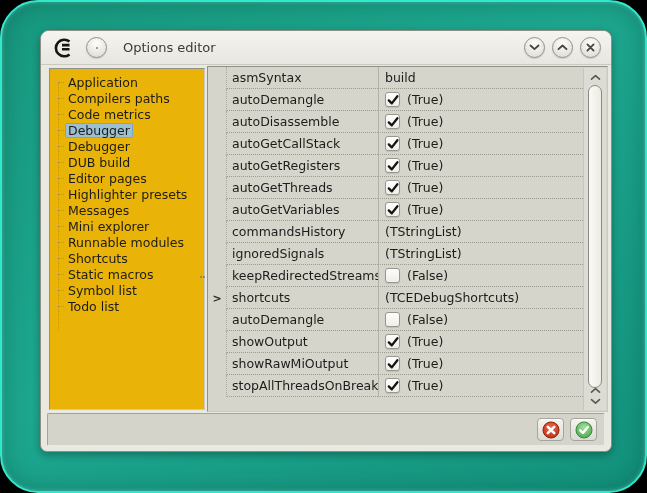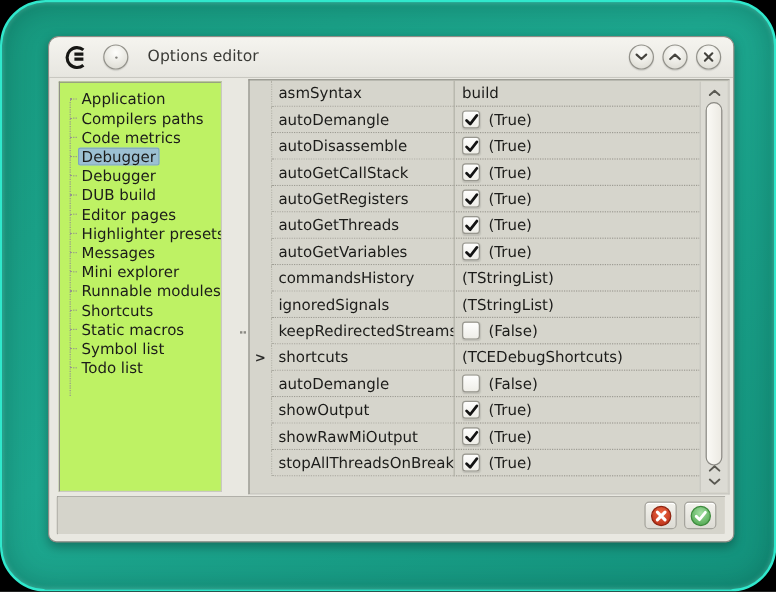--- a/index.html
+++ b/index.html
@@ -24,21 +24,21 @@
   .round-btn{width:21px;height:21px;border-radius:50%;box-sizing:border-box;flex:none;
     background:radial-gradient(circle at 50% 30%,#fefefc 0%,#e6e5de 65%,#d6d5ce 100%);
     border:1px solid #92918a;box-shadow:0 1px 1px rgba(0,0,0,.14);
     display:flex;align-items:center;justify-content:center;}
   .menu-btn{margin-left:12px;}
   .menu-btn .dot{width:2px;height:2px;border-radius:50%;background:#82817b;}
   .title{margin-left:16px;font-size:13px;color:#3a3a36;}
   .controls{margin-left:auto;margin-right:10px;display:flex;gap:7px;}
 
   
-  .tree-panel{position:absolute;left:8px;top:37px;width:136px;height:342px;background:#bef264;
+  .tree-panel{position:absolute;left:8px;top:37px;width:156px;height:342px;background:#eab308;
     box-sizing:border-box;border:1px solid;border-color:#908f88 #c9c8c1 #c9c8c1 #908f88;overflow:hidden;}
   .tree-vline{position:absolute;left:8px;top:13px;height:248px;border-left:1px dotted #95948c;}
   .tree-panel ul{margin:0;padding:5px 0 0 0;list-style:none;}
   .tree-panel li{height:16px;display:flex;align-items:center;position:relative;padding-left:15px;
     font-size:12.5px;color:#1c1c1a;white-space:nowrap;}
   .tree-panel li::before{content:"";position:absolute;left:8px;width:6px;border-top:1px dotted #95948c;}
   .tree-panel li .lbl{padding:0 3px;border-radius:2px;line-height:15px;}
   .tree-panel li .lbl.selected{background:#9cc0d2;box-shadow:inset 0 0 0 1px #7ea6ba;}
 
   

